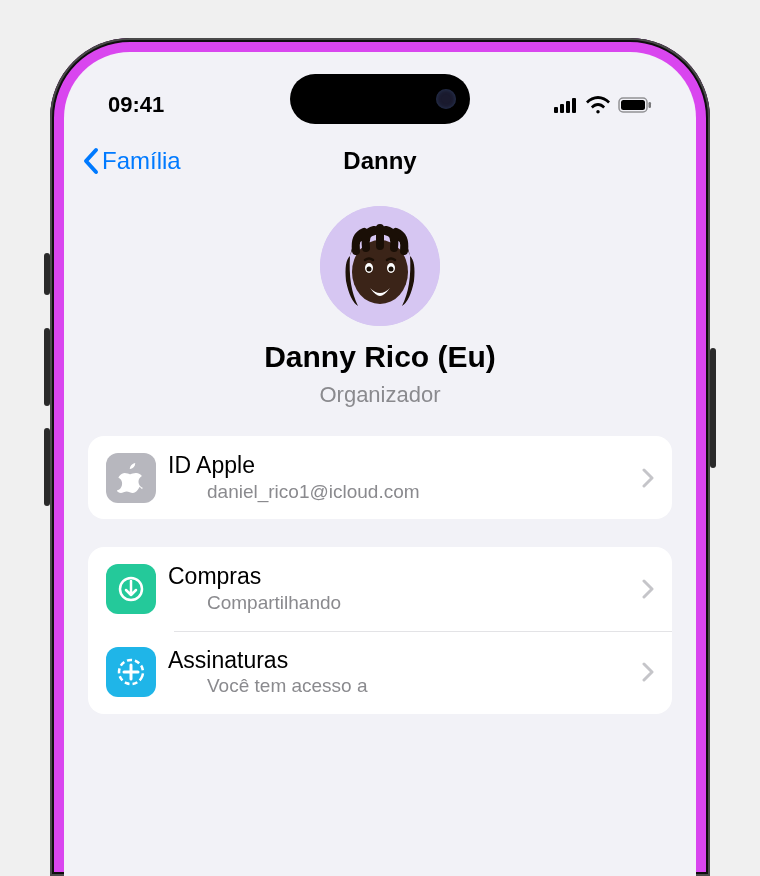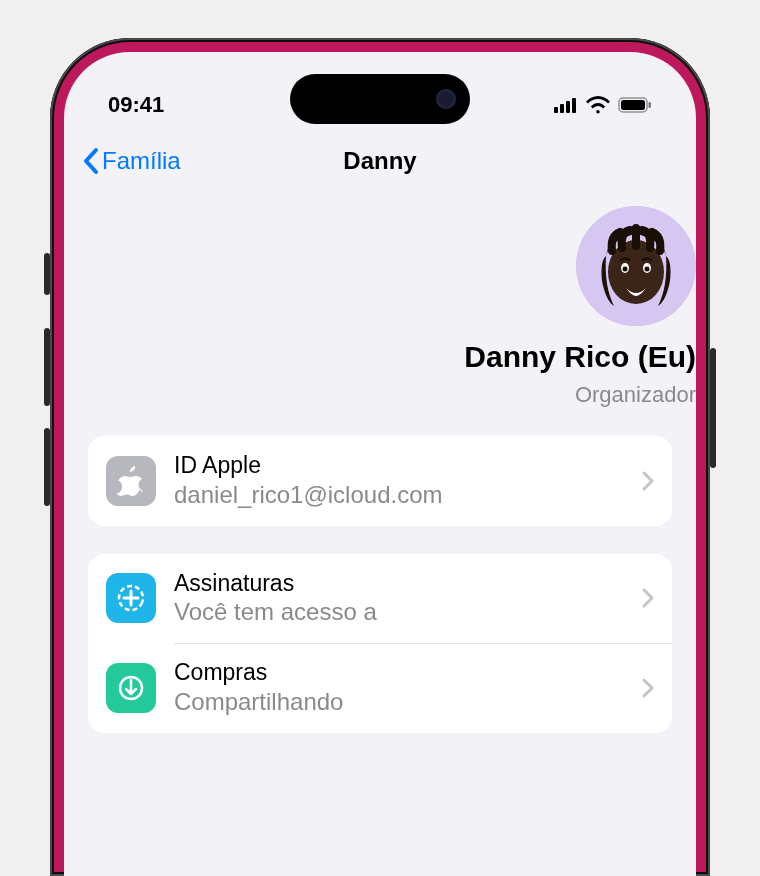--- a/index.html
+++ b/index.html
@@ -10,21 +10,21 @@
     font-family: -apple-system, BlinkMacSystemFont, "Segoe UI", Helvetica, Arial, sans-serif;
     display: flex;
     align-items: flex-start;
     justify-content: center;
     overflow: hidden;
     border-radius: 40px;
   }
   .phone-frame {
     width: 660px;
     margin-top: 38px;
-    background: #be185d;
+    background: #d946ef;
     border-radius: 80px 80px 0 0;
     padding: 14px 14px 0 14px;
     box-shadow: inset 0 0 0 2px #4a4a4a, inset 0 0 0 4px #0e0e0e;
     position: relative;
   }
   .side-button {
     position: absolute;
     background: #2a2a2a;
     border-radius: 3px;
   }
@@ -96,21 +96,21 @@
     position: absolute;
     left: 50%;
     transform: translateX(-50%);
     font-size: 24px;
     font-weight: 600;
     color: #000;
   }
   .profile-section {
     display: flex;
     flex-direction: column;
-    align-items: flex-end;
+    align-items: center;
     padding: 18px 0 28px 0;
   }
   .avatar {
     width: 120px; height: 120px;
     border-radius: 50%;
     background: #d4c5f0;
     display: flex;
     align-items: center;
     justify-content: center;
     overflow: hidden;
@@ -129,21 +129,21 @@
   .list-group {
     background: #fff;
     margin: 0 24px 28px 24px;
     border-radius: 16px;
     overflow: hidden;
   }
   .list-row {
     display: flex;
     align-items: center;
     padding: 16px 18px;
-    gap: 18px;
+    gap: 12px;
     cursor: pointer;
     position: relative;
   }
   .list-row + .list-row::before {
     content: "";
     position: absolute;
     top: 0;
     left: 86px;
     right: 0;
     height: 1px;
@@ -152,21 +152,21 @@
   .row-icon {
     width: 50px; height: 50px;
     border-radius: 12px;
     display: flex;
     align-items: center;
     justify-content: center;
     flex-shrink: 0;
   }
   .row-text { flex: 1; min-width: 0; }
   .row-title { font-size: 23px; color: #000; line-height: 1.2; }
-  .row-sub { font-size: 24px; color: #8a8a8e; line-height: 1.25; }
+  .row-sub { font-size: 19px; color: #8a8a8e; line-height: 1.25; margin-left: 39px; }
   .chevron {
     color: #c5c5c9;
     flex-shrink: 0;
   }
   svg { display: block; }
 </style>
 </head>
 <body>
 
 <div class="phone-frame">
@@ -258,51 +258,51 @@
             </svg>
         </span>
       </div>
 
 
     </div>
 
     <div class="list-group">
 
       <div class="list-row">
+        <div class="row-icon" style="background:#24c99a">
+          <svg width="34" height="34" viewBox="0 0 34 34">
+              <circle cx="17" cy="17" r="11" fill="none" stroke="#fff" stroke-width="2.5"></circle>
+              <path d="M17 9 L17 23 M17 23 L12 18 M17 23 L22 18" stroke="#fff" stroke-width="2.5" stroke-linecap="round" stroke-linejoin="round" fill="none"></path>
+            </svg>
+        </div>
+        <div class="row-text">
+          <div class="row-title">Compras</div>
+          <div class="row-sub">Compartilhando</div>
+        </div>
+        <span class="chevron">
+          <svg width="12" height="20" viewBox="0 0 12 20">
+              <path d="M2 2 L10 10 L2 18" stroke="#c5c5c9" stroke-width="3" fill="none" stroke-linecap="round" stroke-linejoin="round"></path>
+            </svg>
+        </span>
+      </div>
+
+      <div class="list-row">
         <div class="row-icon" style="background:#1fb5e8">
           <svg width="34" height="34" viewBox="0 0 34 34">
               <circle cx="17" cy="17" r="12" fill="none" stroke="#fff" stroke-width="2.5" stroke-dasharray="5 3" transform="rotate(20 17 17)"></circle>
               <path d="M17 10 L17 24 M10 17 L24 17" stroke="#fff" stroke-width="3" stroke-linecap="round"></path>
             </svg>
         </div>
         <div class="row-text">
           <div class="row-title">Assinaturas</div>
           <div class="row-sub">Você tem acesso a</div>
         </div>
         <span class="chevron">
           <svg width="12" height="20" viewBox="0 0 12 20">
               <path d="M2 2 L10 10 L2 18" stroke="#c5c5c9" stroke-width="3" fill="none" stroke-linecap="round" stroke-linejoin="round"></path>
             </svg>
         </span>
       </div>
 
-      <div class="list-row">
-        <div class="row-icon" style="background:#24c99a">
-          <svg width="34" height="34" viewBox="0 0 34 34">
-              <circle cx="17" cy="17" r="11" fill="none" stroke="#fff" stroke-width="2.5"></circle>
-              <path d="M17 9 L17 23 M17 23 L12 18 M17 23 L22 18" stroke="#fff" stroke-width="2.5" stroke-linecap="round" stroke-linejoin="round" fill="none"></path>
-            </svg>
-        </div>
-        <div class="row-text">
-          <div class="row-title">Compras</div>
-          <div class="row-sub">Compartilhando</div>
-        </div>
-        <span class="chevron">
-          <svg width="12" height="20" viewBox="0 0 12 20">
-              <path d="M2 2 L10 10 L2 18" stroke="#c5c5c9" stroke-width="3" fill="none" stroke-linecap="round" stroke-linejoin="round"></path>
-            </svg>
-        </span>
-      </div>
-
     </div>
 
   </div>
 </div>
 
 </body></html>

